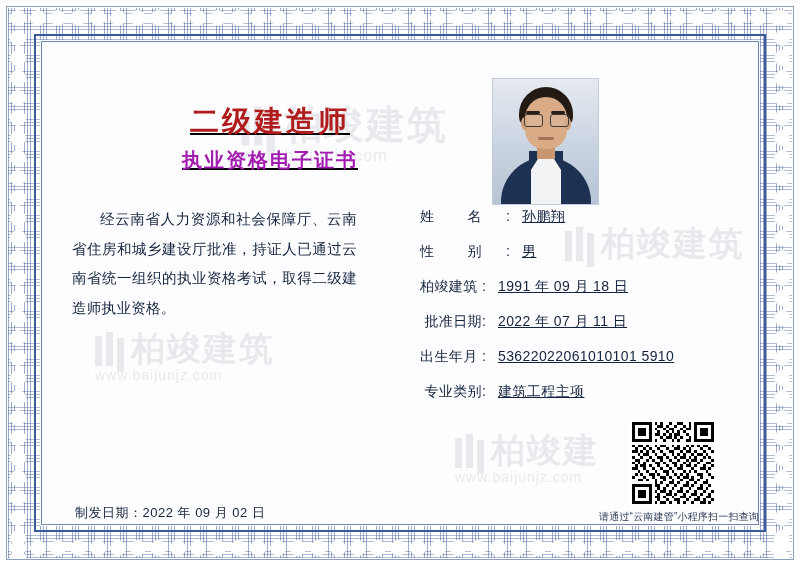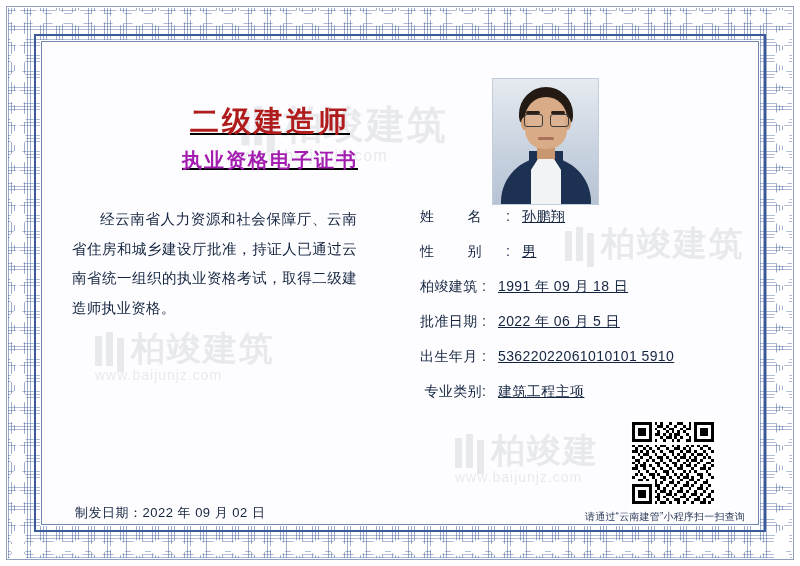--- a/index.html
+++ b/index.html
@@ -331,21 +331,21 @@
     left: 630px;
     top: 420px;
     width: 86px;
     height: 86px;
     background: #ffffff;
     padding: 2px;
   }
   .qr svg { display: block; }
   .qr-caption {
     position: absolute;
-    left: 585px;
+    left: 599px;
     top: 510px;
     font-size: 10px;
     color: #2a3a57;
     white-space: nowrap;
     letter-spacing: 0.2px;
   }
 
   
   .issue-date {
     position: absolute;
@@ -433,23 +433,23 @@
       <div class="field-value">男</div>
     </div>
 
     <div class="field-row">
       <div class="field-label" style="width:62px;flex:0 0 62px;">柏竣建筑</div>
       <div class="field-colon">:</div>
       <div class="field-value">1991 年 09 月 18 日</div>
     </div>
 
     <div class="field-row">
-      <div class="field-label" style="width:62px;flex:0 0 62px;">批准日期</div>
+      <div class="field-label" style="width:62px;flex:0 0 62px;text-align:right;">批准日期</div>
       <div class="field-colon">:</div>
-      <div class="field-value">2022 年 06 月 5 日</div>
+      <div class="field-value">2022 年 07 月 11 日</div>
     </div>
 
     <div class="field-row">
       <div class="field-label" style="width:62px;flex:0 0 62px;">出生年月</div>
       <div class="field-colon">:</div>
       <div class="field-value">53622022061010101 5910</div>
     </div>
 
     <div class="field-row">
       <div class="field-label" style="width:62px;flex:0 0 62px;text-align:right;">专业类别</div>

